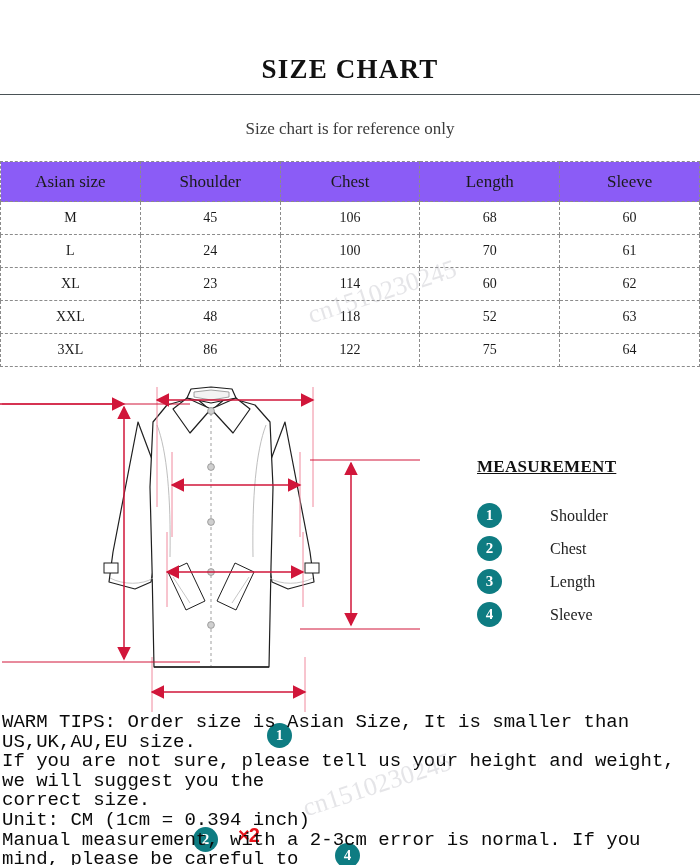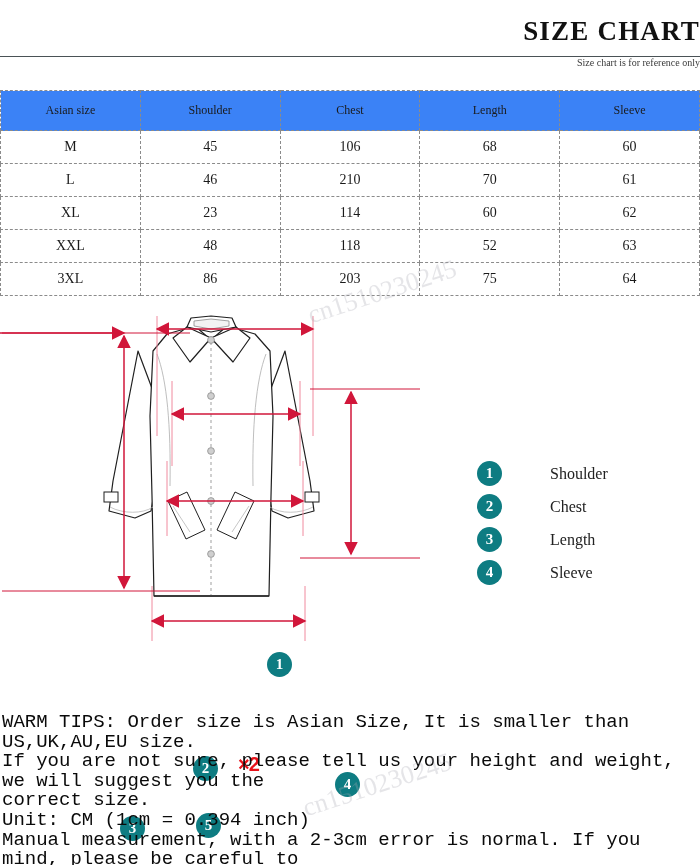--- a/index.html
+++ b/index.html
@@ -7,64 +7,64 @@
   body {
     width: 700px;
     height: 865px;
     background: #ffffff;
     font-family: "Liberation Serif", serif;
     position: relative;
     overflow: hidden;
   }
 
   
-  .title-block { padding-top: 18px; text-align: right; }
+  .title-block { padding-top: 56px; text-align: center; }
 
   .chart-title {
     font-family: "Liberation Serif", serif;
     font-size: 27px;
     font-weight: bold;
     letter-spacing: 1.2px;
     color: #111111;
     line-height: 1;
   }
 
   .title-rule {
     margin-top: 11px;
     width: 100%;
     height: 1px;
     background: #4a5256;
   }
 
   .chart-subtitle {
-    margin-top: 0;
-    font-family: "Liberation Serif", serif;
-    font-size: 10px;
+    margin-top: 24px;
+    font-family: "Liberation Serif", serif;
+    font-size: 17px;
     color: #3b3b3b;
   }
 
   
   .size-table {
     margin-top: 22px;
     width: 700px;
     border-collapse: collapse;
     table-layout: fixed;
   }
 
   .size-table th,
   .size-table td {
     border: 1px dashed #8b8b8b;
     text-align: center;
     font-family: "Liberation Serif", serif;
     color: #1a1a1a;
   }
 
   .size-table th {
-    background: #3b82f6;
-    font-size: 12px;
+    background: #8b5cf6;
+    font-size: 17px;
     font-weight: normal;
     height: 40px;
   }
 
   .size-table td {
     background: #ffffff;
     font-size: 14px;
     height: 33px;
   }
 
@@ -204,43 +204,43 @@
   <tbody>
     <tr>
       <td>M</td>
       <td>45</td>
       <td>106</td>
       <td>68</td>
       <td>60</td>
     </tr>
     <tr>
       <td>L</td>
-      <td>46</td>
-      <td>210</td>
+      <td>24</td>
+      <td>100</td>
       <td>70</td>
       <td>61</td>
     </tr>
     <tr>
       <td>XL</td>
       <td>23</td>
       <td>114</td>
       <td>60</td>
       <td>62</td>
     </tr>
     <tr>
       <td>XXL</td>
       <td>48</td>
       <td>118</td>
       <td>52</td>
       <td>63</td>
     </tr>
     <tr>
       <td>3XL</td>
       <td>86</td>
-      <td>203</td>
+      <td>122</td>
       <td>75</td>
       <td>64</td>
     </tr>
   </tbody>
 </table>
 
 <div class="diagram-area">
 
   <svg class="garment-svg" width="290" height="355" viewBox="0 0 290 355">
 
@@ -346,20 +346,21 @@
 
   <div class="badge" style="left:267px; top:356px;">1</div>
   <div class="badge" style="left:193px; top:460px;">2</div>
   <div class="badge" style="left:120px; top:520px;">3</div>
   <div class="badge" style="left:335px; top:476px;">4</div>
   <div class="badge" style="left:196px; top:517px;">5</div>
 
 </div>
 
 <div class="legend">
+  <div class="legend-title">MEASUREMENT</div>
 
   <div class="legend-row">
     <div class="legend-badge">1</div>
     <div class="legend-label">Shoulder</div>
   </div>
 
   <div class="legend-row">
     <div class="legend-badge">2</div>
     <div class="legend-label">Chest</div>
   </div>

